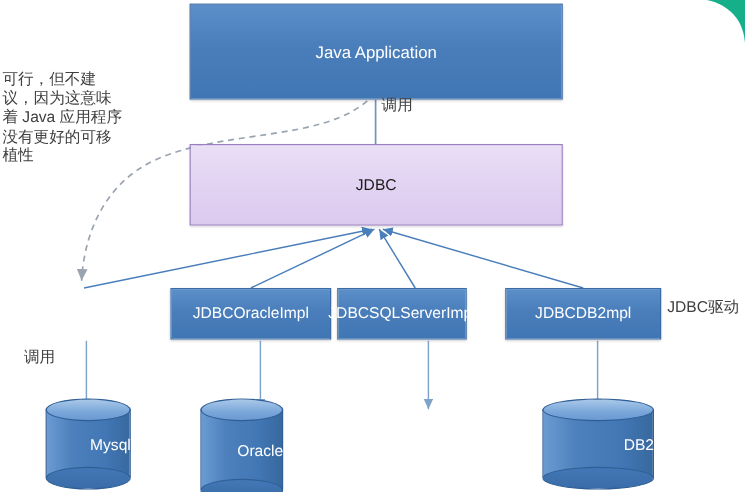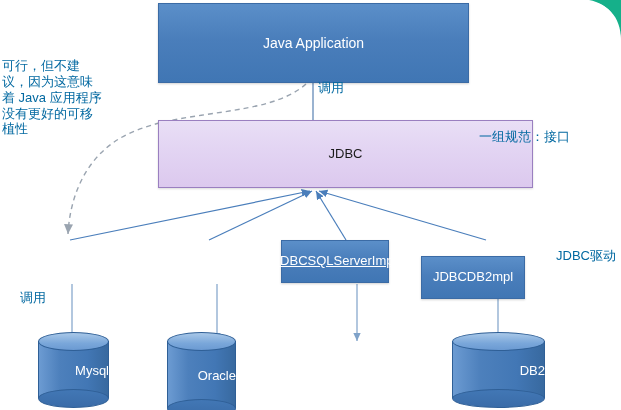--- a/index.html
+++ b/index.html
@@ -24,25 +24,25 @@
     text-align:right;color:#ffffff;
     line-height:1.15;
     border:1px solid #3b6ba5;
     background:linear-gradient(180deg,#5b8fc9 0%,#4a7ebb 45%,#4076b4 100%);
     box-shadow:0 1px 2px rgba(0,0,0,.18);
   }
   .node.app{left:158px;top:3px;width:311px;height:80px;font-size:14px;}
   .node.drv{height:43px;font-size:13px;padding:0 3px;}
   .drv1{left:8px;top:240px;width:127px;}
   .drv2{left:142px;top:240px;width:134px;}
-  .drv3{left:281px;top:240px;width:108px;text-decoration:underline;}
-  .drv4{left:421px;top:256px;width:104px;}
+  .drv3{left:281px;top:240px;width:108px;}
+  .drv4{left:421px;top:240px;width:130px;}
 
   .node.jdbc{
-    left:158px;top:120px;width:375px;height:68px;
+    left:158px;top:120px;width:311px;height:68px;
     border:1px solid #9a7fc0;
     background:linear-gradient(180deg,#e9dff6 0%,#e3d5f3 40%,#dcc9ee 100%);
     color:#1a1a1a;font-size:13px;
     box-shadow:0 1px 2px rgba(0,0,0,.15);
   }
 
   
   .cyl{position:absolute;}
   .cyl .body{
     position:absolute;left:0;right:0;top:9px;bottom:10px;
@@ -65,21 +65,21 @@
     position:absolute;left:0;right:0;top:0;bottom:0;
     display:flex;align-items:center;justify-content:flex-end;
     color:#fff;font-size:13px;z-index:3;
   }
   .c1{left:38px;top:332px;width:71px;height:76px;}
   .c2{left:167px;top:332px;width:69px;height:86px;}
   .c3{left:314px;top:332px;width:87px;height:76px;}
   .c4{left:452px;top:332px;width:93px;height:76px;}
 
   
-  .txt{position:absolute;color:#0369a1;font-size:13px;line-height:1.22;}
+  .txt{position:absolute;color:#404040;font-size:13px;line-height:1.22;}
   .txt-note{left:2px;top:58px;width:102px;}
   .txt-call1{left:318px;top:80px;}
   .txt-call2{left:20px;top:290px;}
   .txt-spec{left:479px;top:129px;}
   .txt-drvlbl{left:556px;top:248px;}
 </style>
 </head>
 <body>
 
 <div id="stage">
@@ -120,20 +120,23 @@
   </svg>
 
   <div class="node app">
     <span>Java Application</span>
   </div>
 
   <div class="node jdbc">
     <span>JDBC</span>
   </div>
 
+  <div class="node drv drv2">
+    <span>JDBCOracleImpl</span>
+  </div>
   <div class="node drv drv3">
     <span>JDBCSQLServerImpl</span>
   </div>
   <div class="node drv drv4">
     <span>JDBCDB2mpl</span>
   </div>
 
   <div class="cyl c1">
     <div class="body"></div>
     <div class="bot"></div>
@@ -155,16 +158,15 @@
     <div class="bot"></div>
     <div class="top"></div>
     <div class="cap">
         <span>DB2</span>
       </div>
   </div>
 
   <div class="txt txt-note">可行，但不建议，因为这意味着 Java 应用程序没有更好的可移植性</div>
   <div class="txt txt-call1">调用</div>
   <div class="txt txt-call2">调用</div>
-  <div class="txt txt-spec">一组规范：接口</div>
   <div class="txt txt-drvlbl">JDBC驱动</div>
 
 </div>
 
 </body></html>

